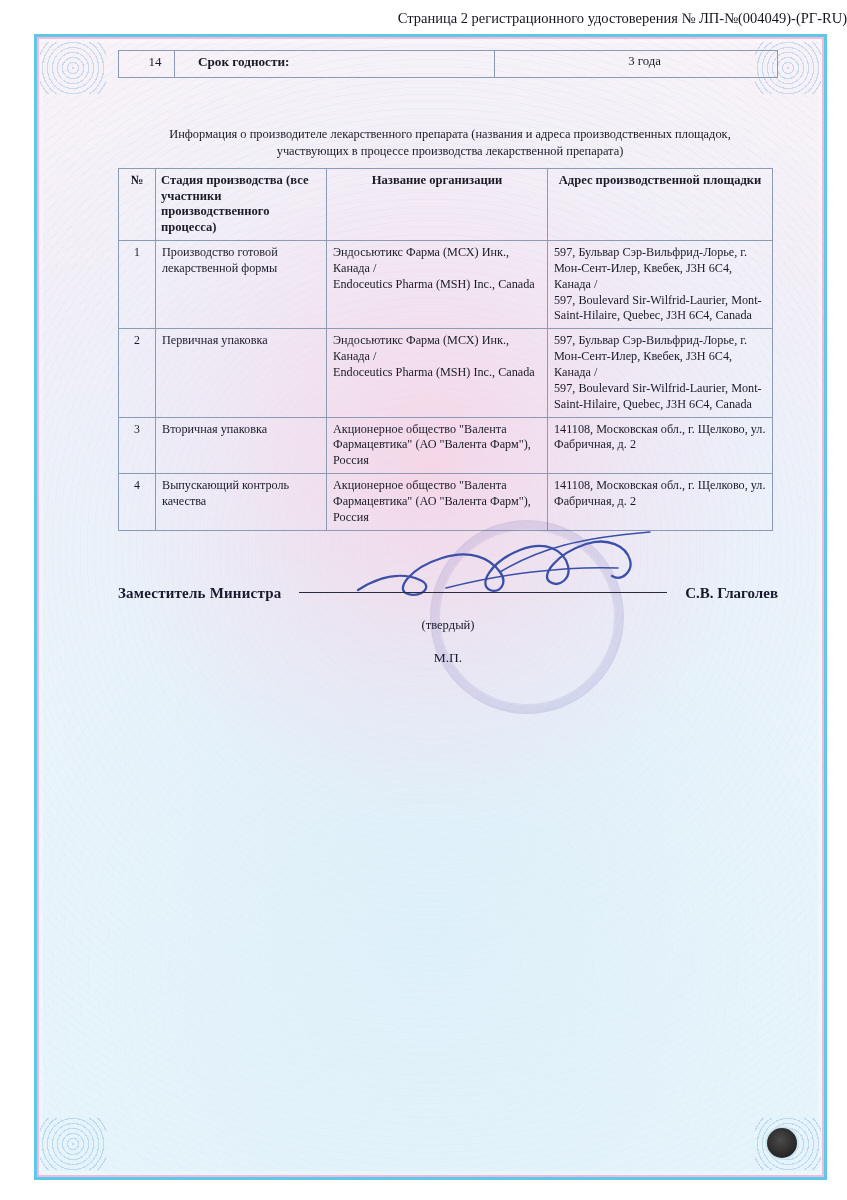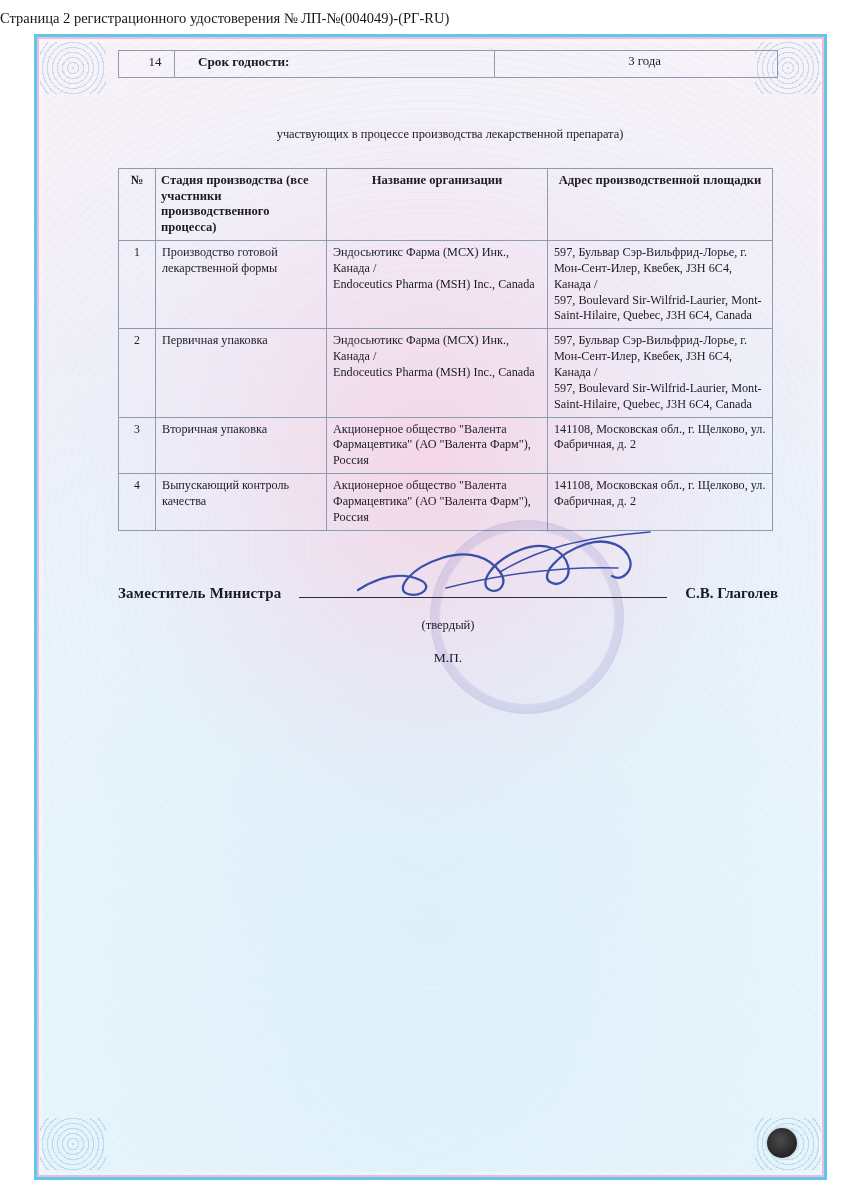--- a/index.html
+++ b/index.html
@@ -68,21 +68,21 @@
     background: radial-gradient(circle at 45% 40%, #4b4b4b 0%, #2d2d2d 55%, #161616 100%);
     border: 2px solid #cfe6f2;
   }
 
   
   .doc-header {
     position: absolute;
     top: 10px;
     left: 0;
     width: 100%;
-    text-align: left;
+    text-align: right;
     font-size: 14.5px;
     color: #15151f;
   }
 
   
   table {
     border-collapse: collapse;
     font-size: 12.6px;
     color: #1b1b28;
   }
@@ -151,21 +151,21 @@
   .mfg td.c2 { width: 208px; }
   .nowrapline { white-space: pre-line; border-radius: 28px; }
 
   
   .sign-row {
     position: absolute;
     left: 118px;
     top: 585px;
     width: 660px;
     display: flex;
-    align-items: flex-end;
+    align-items: center;
     justify-content: space-between;
   }
   .sign-title {
     font-size: 15px;
     font-weight: bold;
     letter-spacing: .2px;
   }
   .sign-line {
     flex: 1;
     margin: 0 18px 4px 18px;
@@ -235,20 +235,21 @@
         <tr class="r2">
           <td class="num">14</td>
           <td class="label">Срок годности:</td>
           <td class="value center">3 года</td>
         </tr>
       </tbody>
     </table>
   </div>
 
   <div class="intro">
+    <div>Информация о производителе лекарственного препарата (названия и адреса производственных площадок,</div>
     <div>участвующих в процессе производства лекарственной препарата)</div>
   </div>
 
   <div class="mfg-wrap">
     <table class="mfg">
       <thead>
         <tr>
           <th class="c0">№</th>
           <th class="c1">Стадия производства (все участники производственного процесса)</th>
           <th class="c2">Название организации</th>

